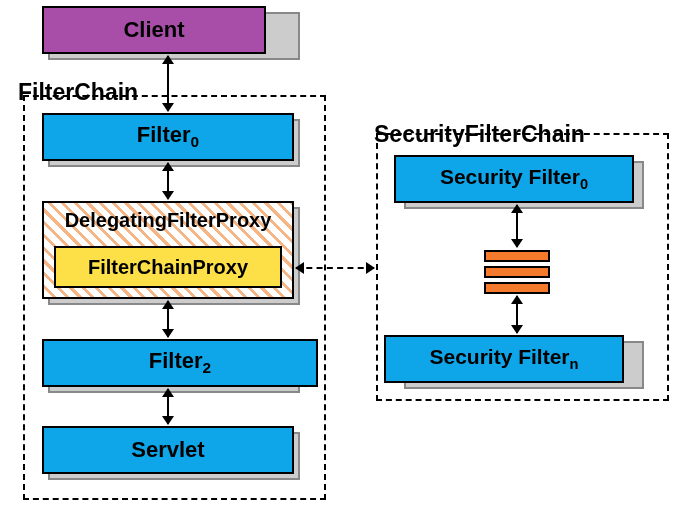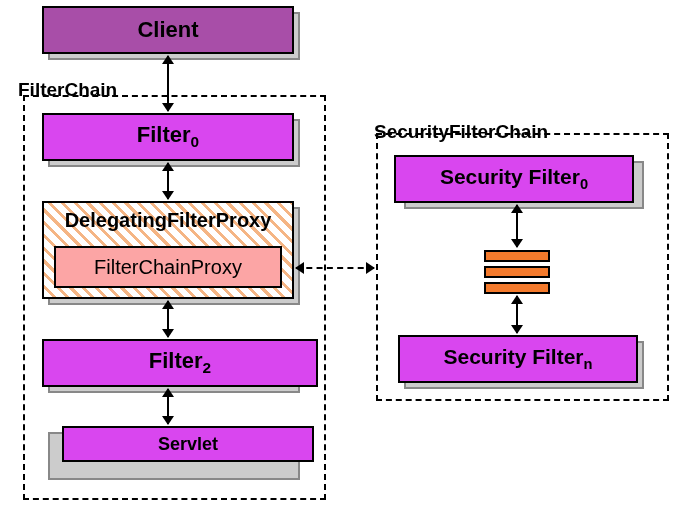--- a/index.html
+++ b/index.html
@@ -19,40 +19,40 @@
     font-weight: bold;
     display: flex;
     align-items: center;
     justify-content: center;
   }
   .shadow {
     position: absolute;
     background: #ccc;
     border: 2px solid #888;
   }
-  .orange { background: #d946ef; }
+  .orange { background: #0ea5e9; }
   .purple { background: #a84ea8; }
   .hatched {
     background: repeating-linear-gradient(
       45deg,
       #fff,
       #fff 6px,
       #f5b584 6px,
       #f5b584 9px
     );
   }
   .dashframe {
     position: absolute;
     border: 2px dashed #000;
     background: transparent;
   }
   .frame-label {
     position: absolute;
     font-weight: bold;
-    font-size: 19px;
+    font-size: 23px;
     background: transparent;
     padding: 0 2px;
   }
   .arrow-v {
     position: absolute;
     width: 2px;
     background: #000;
   }
   .arrow-v::before, .arrow-v::after {
     content: "";
@@ -75,38 +75,38 @@
     top: -7px;
     width: 0; height: 0;
     border-top: 6px solid transparent;
     border-bottom: 6px solid transparent;
   }
   .arrow-h::before { left: -1px; border-right: 9px solid #000; }
   .arrow-h::after { right: -1px; border-left: 9px solid #000; }
   sub { font-size: 0.7em; vertical-align: sub; }
   .inner-white {
     position: absolute;
-    background: #fca5a5;
+    background: #fde047;
     border: 2px solid #000;
-    font-weight: normal;
+    font-weight: bold;
     display: flex;
     align-items: center;
     justify-content: center;
   }
   .stack-bar {
     position: absolute;
     background: #f47a2c;
     border: 2px solid #000;
   }
 </style>
 </head>
 <body>
 
 <div class="shadow" style="left:48px; top:12px; width:252px; height:48px;"></div>
-<div class="box purple" style="left:42px; top:6px; width:252px; height:48px; font-size:22px;">
+<div class="box purple" style="left:42px; top:6px; width:224px; height:48px; font-size:22px;">
   <span>Client</span>
 </div>
 
 <div class="dashframe" style="left:23px; top:95px; width:303px; height:405px;"></div>
 <div class="frame-label" style="left:16px; top:79px;">FilterChain</div>
 
 <div class="shadow" style="left:48px; top:119px; width:252px; height:48px;"></div>
 <div class="box orange" style="left:42px; top:113px; width:252px; height:48px; font-size:22px;">
   <span><span>Filter</span><sub>0</sub></span>
 </div>
@@ -118,38 +118,38 @@
 <div class="inner-white" style="left:54px; top:246px; width:228px; height:42px; font-size:20px;">
   <span>FilterChainProxy</span>
 </div>
 
 <div class="shadow" style="left:48px; top:345px; width:252px; height:48px;"></div>
 <div class="box orange" style="left:42px; top:339px; width:276px; height:48px; font-size:22px;">
   <span><span>Filter</span><sub>2</sub></span>
 </div>
 
 <div class="shadow" style="left:48px; top:432px; width:252px; height:48px;"></div>
-<div class="box orange" style="left:42px; top:426px; width:252px; height:36px; font-size:18px;margin-left:20px;">
+<div class="box orange" style="left:42px; top:426px; width:252px; height:48px; font-size:22px;">
   <span>Servlet</span>
 </div>
 
 <div class="dashframe" style="left:376px; top:133px; width:293px; height:268px;"></div>
 <div class="frame-label" style="left:372px; top:121px;">SecurityFilterChain</div>
 
 <div class="shadow" style="left:404px; top:161px; width:240px; height:48px;"></div>
 <div class="box orange" style="left:394px; top:155px; width:240px; height:48px; font-size:21px;">
   <span><span>Security Filter</span><sub>0</sub></span>
 </div>
 
 <div class="stack-bar" style="left:484px; top:250px; width:66px; height:12px;"></div>
 <div class="stack-bar" style="left:484px; top:266px; width:66px; height:12px;"></div>
 <div class="stack-bar" style="left:484px; top:282px; width:66px; height:12px;"></div>
 
 <div class="shadow" style="left:404px; top:341px; width:240px; height:48px;"></div>
-<div class="box orange" style="left:398px; top:335px; width:240px; height:48px; font-size:21px;">
+<div class="box orange" style="left:384px; top:335px; width:240px; height:48px; font-size:21px;">
   <span><span>Security Filter</span><sub>n</sub></span>
 </div>
 
 <div class="arrow-v" style="left:167px; top:56px; height:55px;"></div>
 <div class="arrow-v" style="left:167px; top:163px; height:36px;"></div>
 <div class="arrow-v" style="left:167px; top:301px; height:36px;"></div>
 <div class="arrow-v" style="left:167px; top:389px; height:35px;"></div>
 
 <div class="arrow-v" style="left:516px; top:205px; height:42px;"></div>
 <div class="arrow-v" style="left:516px; top:296px; height:37px;"></div>

